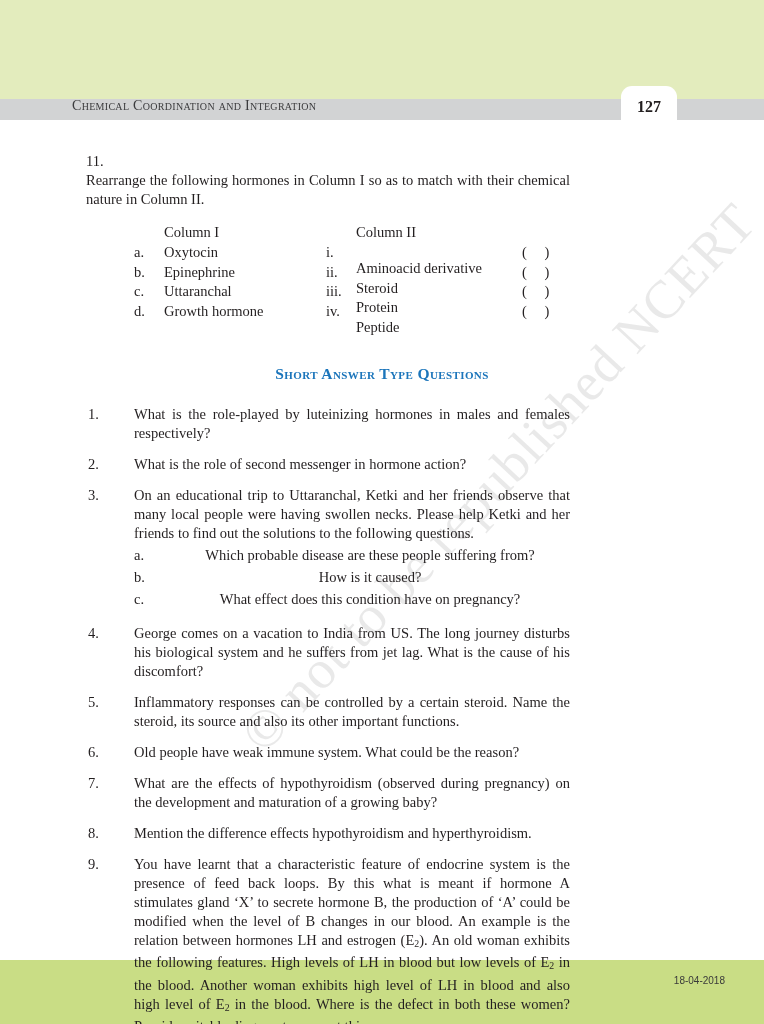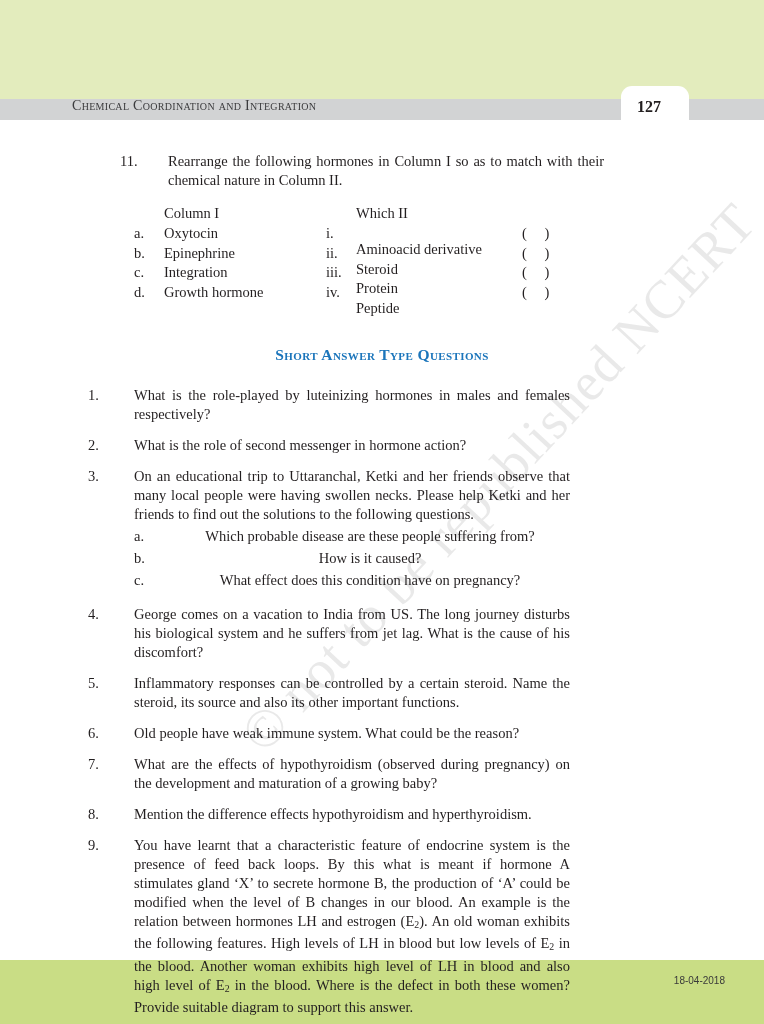--- a/index.html
+++ b/index.html
@@ -47,21 +47,21 @@
     font-size: 14px;
     letter-spacing: 0.3px;
     color: #3b3b3d;
     white-space: nowrap;
   }
 
   
   .page-tab {
     position: absolute;
     left: 621px; top: 86px;
-    width: 68px; height: 34px;
+    width: 56px; height: 34px;
     background: #ffffff;
     border-top-left-radius: 11px;
     border-top-right-radius: 11px;
   }
   .page-tab-num {
     position: absolute;
     left: 0; top: 12px;
     width: 56px;
     text-align: center;
     font-family: "Liberation Serif", "DejaVu Serif", serif;
@@ -131,21 +131,21 @@
     line-height: 19px;
     text-align: justify;
   }
   .q-body.nojust { text-align: center; }
 
   
   .tier1 { margin-left: 88px; width: 482px; }
   .tier1 .q-num { width: 46px; }
 
   
-  .tier1-wide { margin-left: 120px; width: 484px; }
+  .tier1-wide { margin-left: 86px; width: 484px; flex-direction: column; }
   .tier1-wide .q-num { width: 48px; }
 
   
   .tier2 { margin-left: 134px; width: 436px; }
   .tier2 .q-num { width: 36px; }
 
   .gap-q { height: 12px; }
   .gap-sub { height: 3px; }
 
   
@@ -214,40 +214,40 @@
 
   <div style="height:32px"></div>
   <div class="q-row tier1-wide">
     <div class="q-num">11.</div>
     <div class="q-body">Rearrange the following hormones in Column I so as to match with their chemical nature in Column II.</div>
   </div>
 
   <div class="match-table">
     <div class="match-head">
       <span class="mh-1">Column I</span>
-      <span class="mh-2">Which II</span>
+      <span class="mh-2">Column II</span>
     </div>
     <div id="match-rows">
         <div class="match-row">
           <span class="mr-letter">a.</span>
           <span class="mr-left">Oxytocin</span>
           <span class="mr-roman">i.</span>
           <span class="mr-right">Aminoacid derivative</span>
           <span class="mr-box">(  )</span>
         </div>
         <div class="match-row">
           <span class="mr-letter">b.</span>
           <span class="mr-left">Epinephrine</span>
           <span class="mr-roman">ii.</span>
           <span class="mr-right">Steroid</span>
           <span class="mr-box">(  )</span>
         </div>
         <div class="match-row">
           <span class="mr-letter">c.</span>
-          <span class="mr-left">Integration</span>
+          <span class="mr-left">Uttaranchal</span>
           <span class="mr-roman">iii.</span>
           <span class="mr-right">Protein</span>
           <span class="mr-box">(  )</span>
         </div>
         <div class="match-row">
           <span class="mr-letter">d.</span>
           <span class="mr-left">Growth hormone</span>
           <span class="mr-roman">iv.</span>
           <span class="mr-right">Peptide</span>
           <span class="mr-box">(  )</span>

